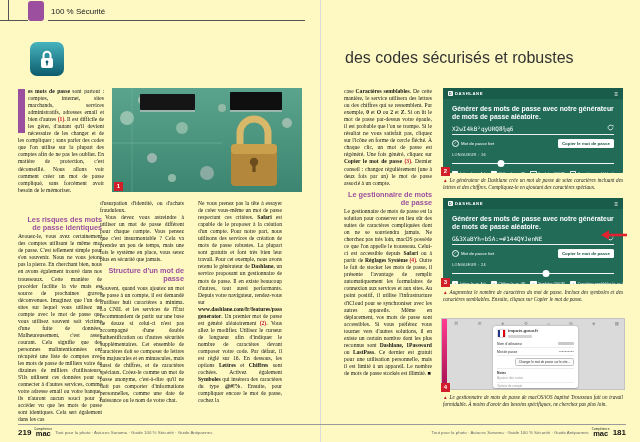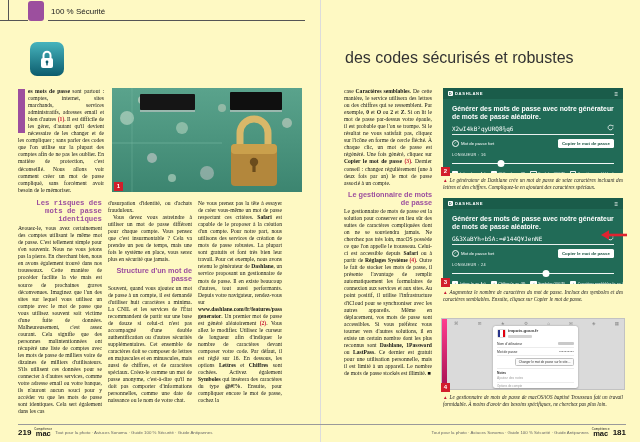--- a/index.html
+++ b/index.html
@@ -29,25 +29,25 @@
 
   
   .coltext{font-family:"Liberation Serif",serif;font-size:5.6px;line-height:1.26;
            text-align:justify;color:#141414;overflow:hidden;}
   .coltext p{margin:0;}
   .coltext p + p{text-indent:5px;}
   .coltext .b{font-weight:bold;}
   .coltext .ref{font-weight:bold;color:#c41230;}
   .colhead{font-family:"Liberation Sans",sans-serif;font-weight:bold;font-size:7.3px;
            line-height:1.08;color:#9c4f9e;margin:4px 0 1.5px;text-align:right;text-indent:0;}
-  .col > .colhead:first-child{margin-top:0;font-family:Liberation Mono, monospace;}
+  .col > .colhead:first-child{margin-top:16px;}
   .intro{position:absolute;left:18px;top:88px;width:86px;height:106px;}
   .dropbar{float:left;width:7px;height:44px;background:#9c4f9e;margin:1px 3px 0 0;}
   .col{position:absolute;top:200px;width:84px;height:222px;}
-  #c1{left:18px;} #c2{left:108px;} #c3{left:198px;}
+  #c1{left:18px;} #c2{left:100px;} #c3{left:198px;}
   #c4{left:344px;top:88px;width:88px;height:334px;}
 
   
   .dl{position:absolute;left:443px;width:180px;background:#216b57;color:#fff;overflow:hidden;}
   #dl1{top:88px;height:85px;} #dl2{top:198px;height:86px;}
   .dlhead{height:11px;background:#1a5c4a;display:flex;align-items:center;justify-content:space-between;padding:0 5px;}
   .dlbrand{display:flex;align-items:center;gap:2px;font-size:4.2px;font-weight:bold;letter-spacing:.6px;}
   .dlogo{width:5px;height:5px;background:#fff;border-radius:1px;color:#1a5c4a;
          font:bold 4px/5px "Liberation Sans",sans-serif;text-align:center;}
   .dlmenu{font-size:6px;line-height:6px;}

